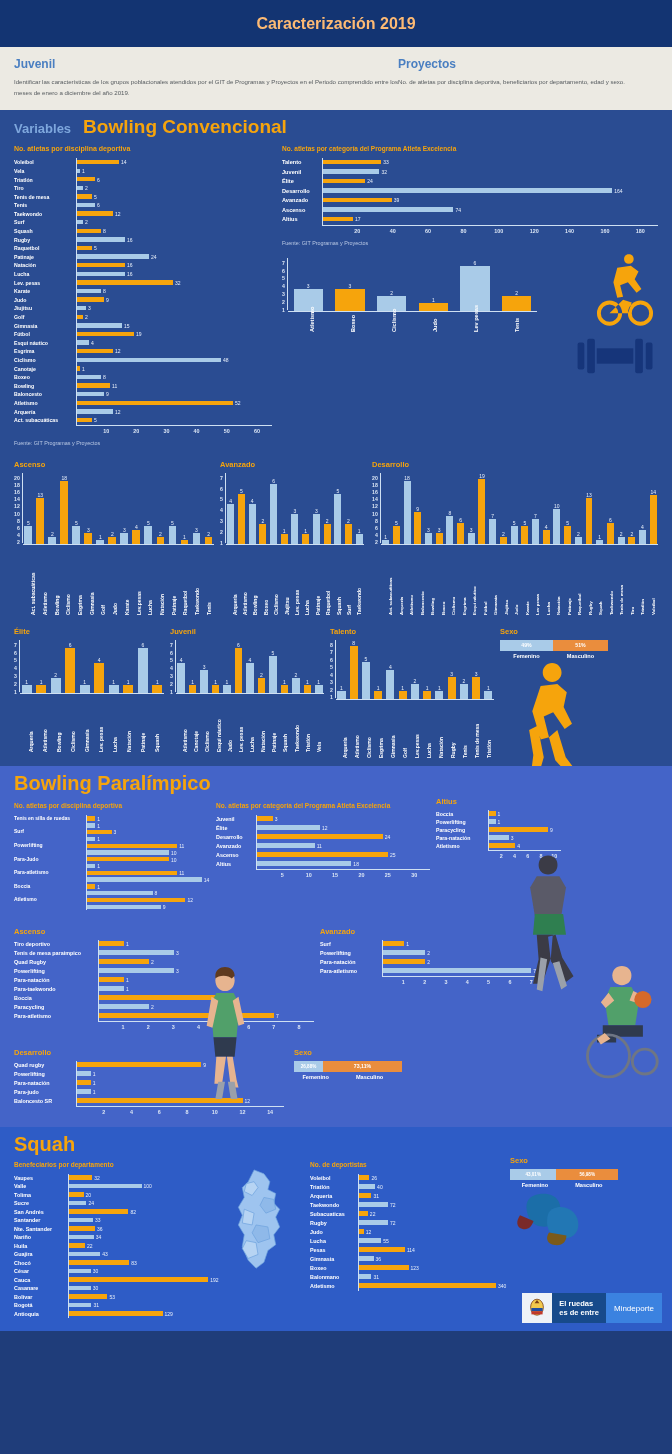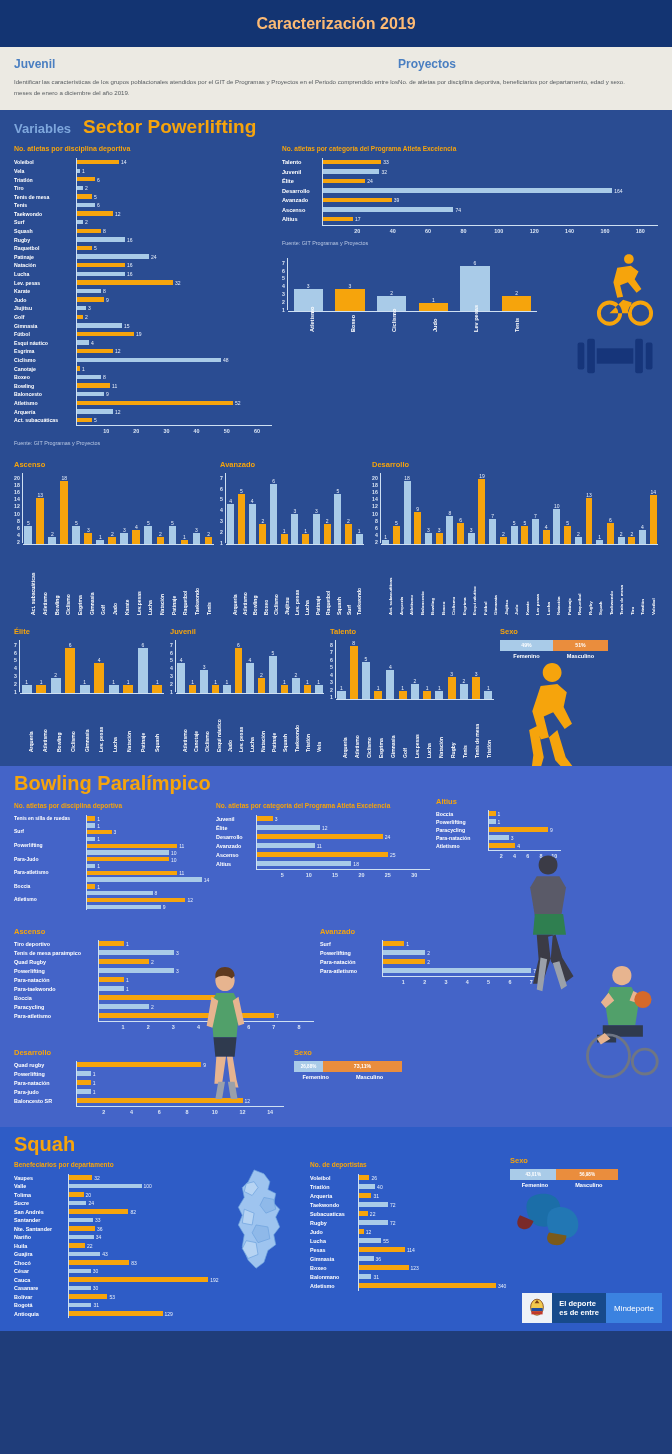--- a/index.html
+++ b/index.html
@@ -99,21 +99,21 @@
     </div>
     <div class="col right">
       <h3>Proyectos</h3>
       <p>No. de atletas por disciplina deportiva, beneficiarios por departamento, edad y sexo.</p>
     </div>
   </div>
 
   <div class="sec-conv">
     <div class="sec-title-row">
       <span class="res">Variables</span>
-      <span class="big">Sector Powerlifting</span>
+      <span class="big">Bowling Convencional</span>
     </div>
 
     <div class="row2" style="margin-top:2px;">
 
       <div style="flex:0 0 258px;">
         <div class="sub">No. atletas  por disciplina deportiva</div>
         <div id="c_conv_disciplina">
             <div style="position:relative">
               <div class="hbar">
                 <div class="rows" style="margin-left:62px">
@@ -2056,21 +2056,21 @@
     <div style="position:absolute; right:10px; bottom:8px; display:flex; align-items:stretch; height:30px;">
       <div style="background:#eef2f7; width:30px; display:flex; align-items:center; justify-content:center;">
         <svg viewBox="0 0 20 24" style="width:16px;height:20px;">
           <ellipse cx="10" cy="11" rx="8" ry="10" fill="#f2c94c" stroke="#7b3f12" stroke-width="1"></ellipse>
           <rect x="3" y="12" width="14" height="4" fill="#1f4ea1"></rect>
           <rect x="3" y="16" width="14" height="4" fill="#c0392b"></rect>
           <path d="M10 2l3 4h-6z" fill="#7b3f12"></path>
         </svg>
       </div>
       <div style="background:#174a8b; color:#fff; font-size:7.5px; font-weight:bold; padding:5px 7px; line-height:1.25; display:flex; flex-direction:column; justify-content:center;">
-        <span>El deporte</span>
+        <span>El ruedas</span>
         <span>es de entre</span>
       </div>
       <div style="background:#3b82e0; color:#fff; font-size:8px; padding:5px 8px; display:flex; align-items:center;">
         <span>Mindeporte</span>
       </div>
     </div>
   </div>
 </div>
 
 </body></html>

